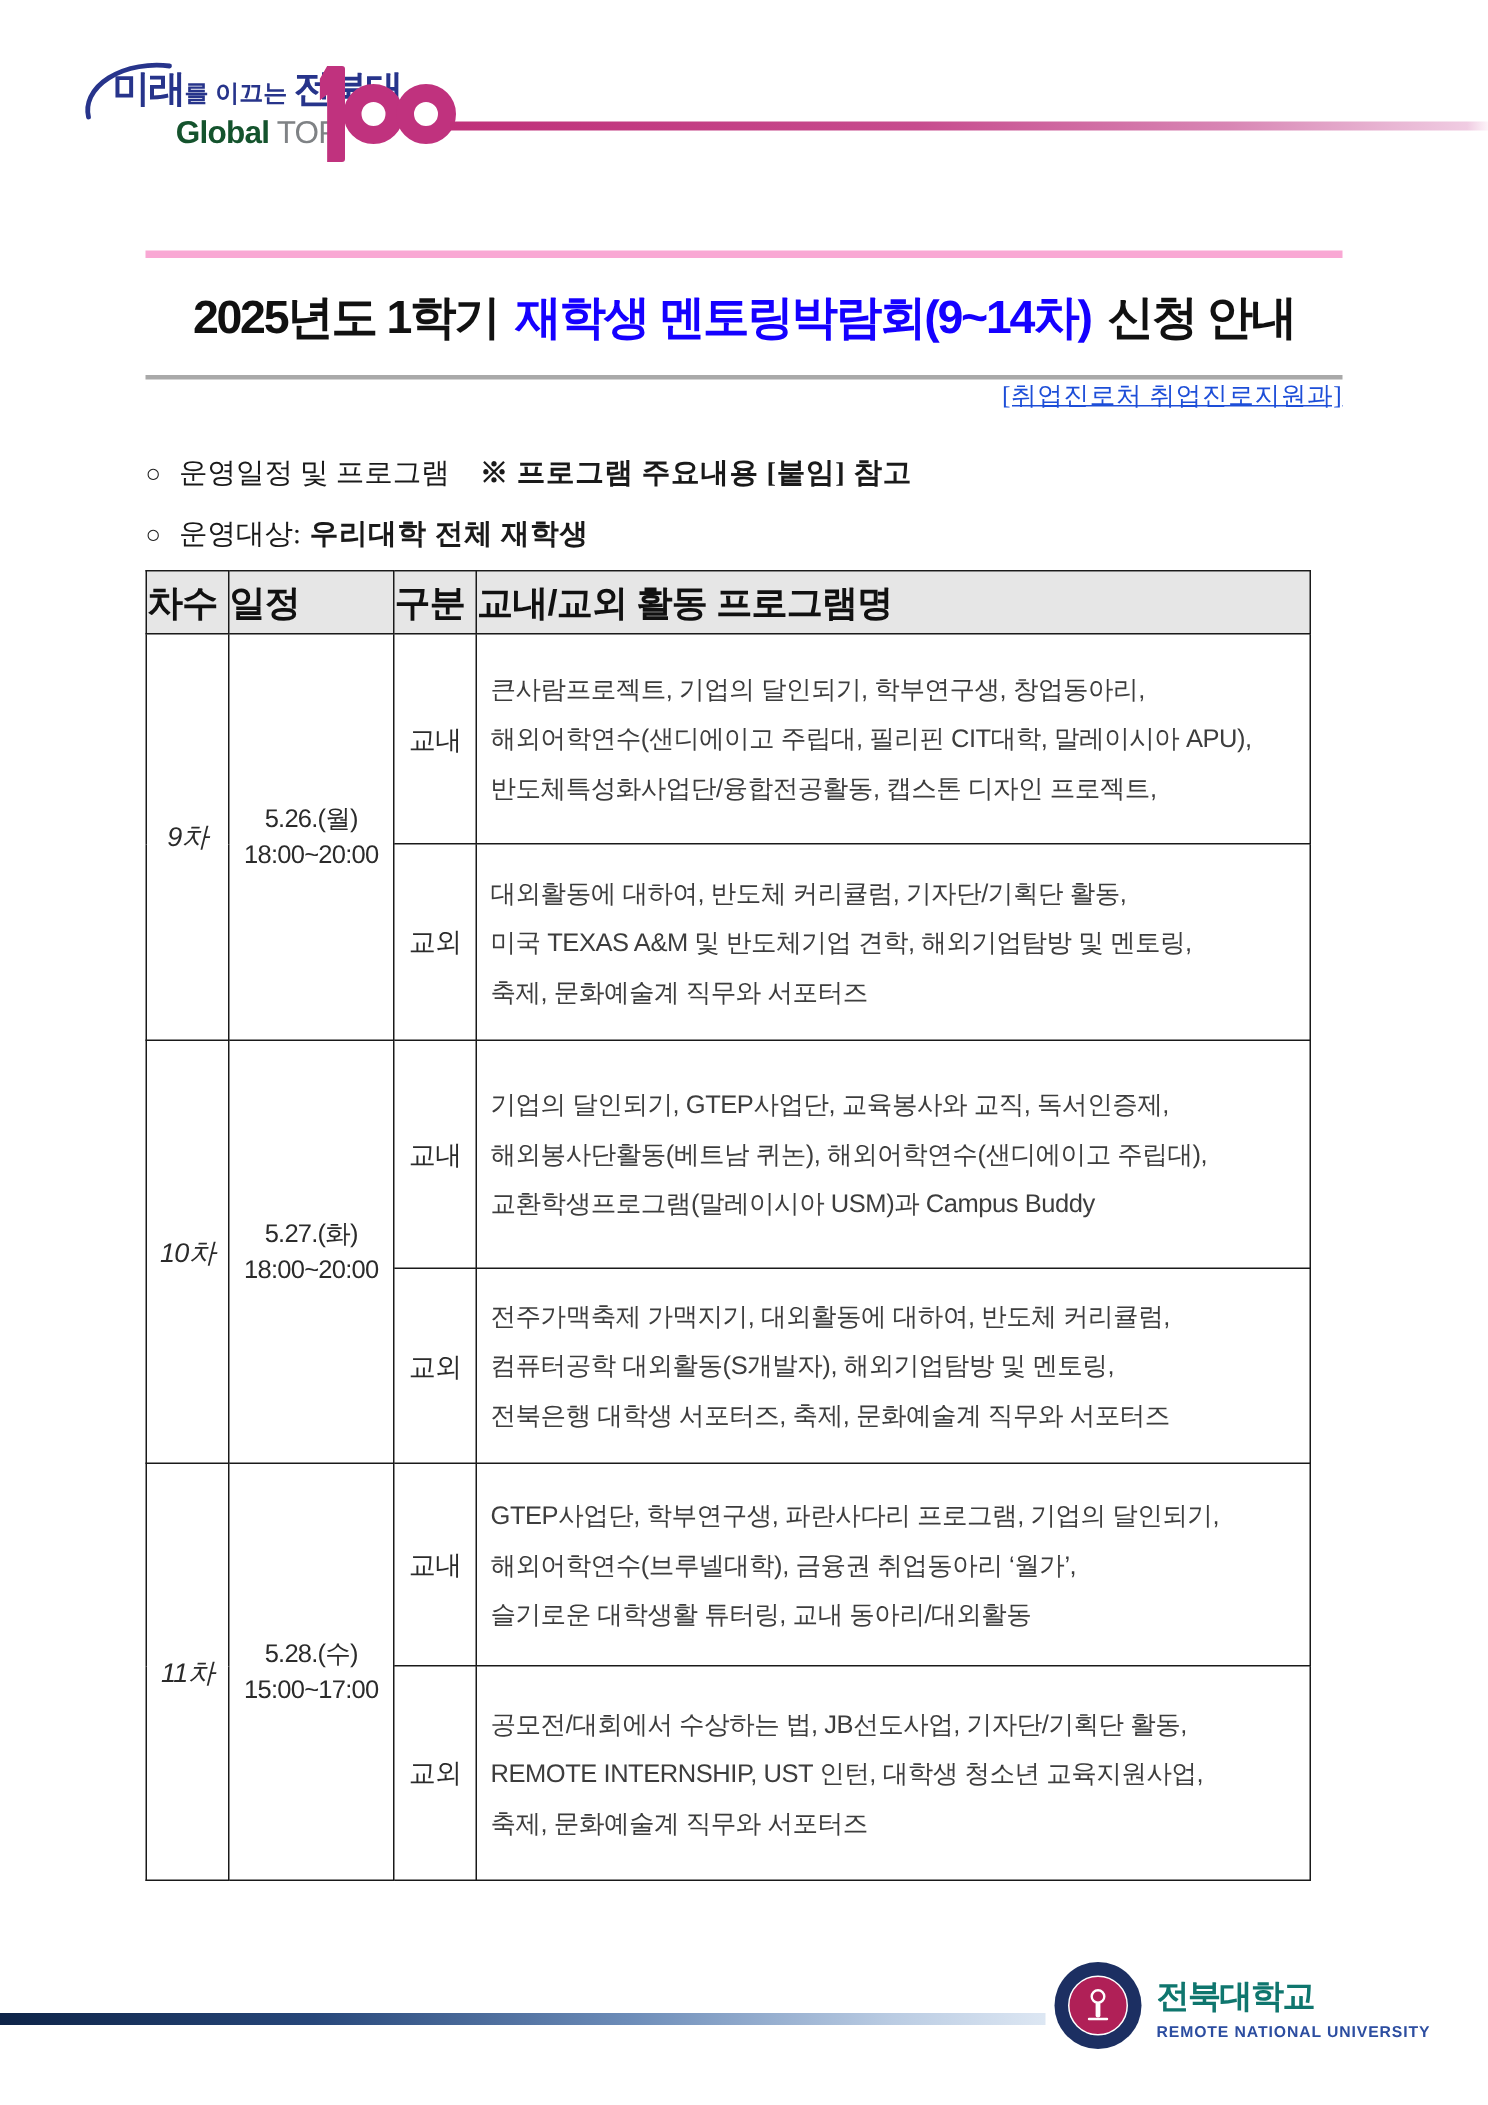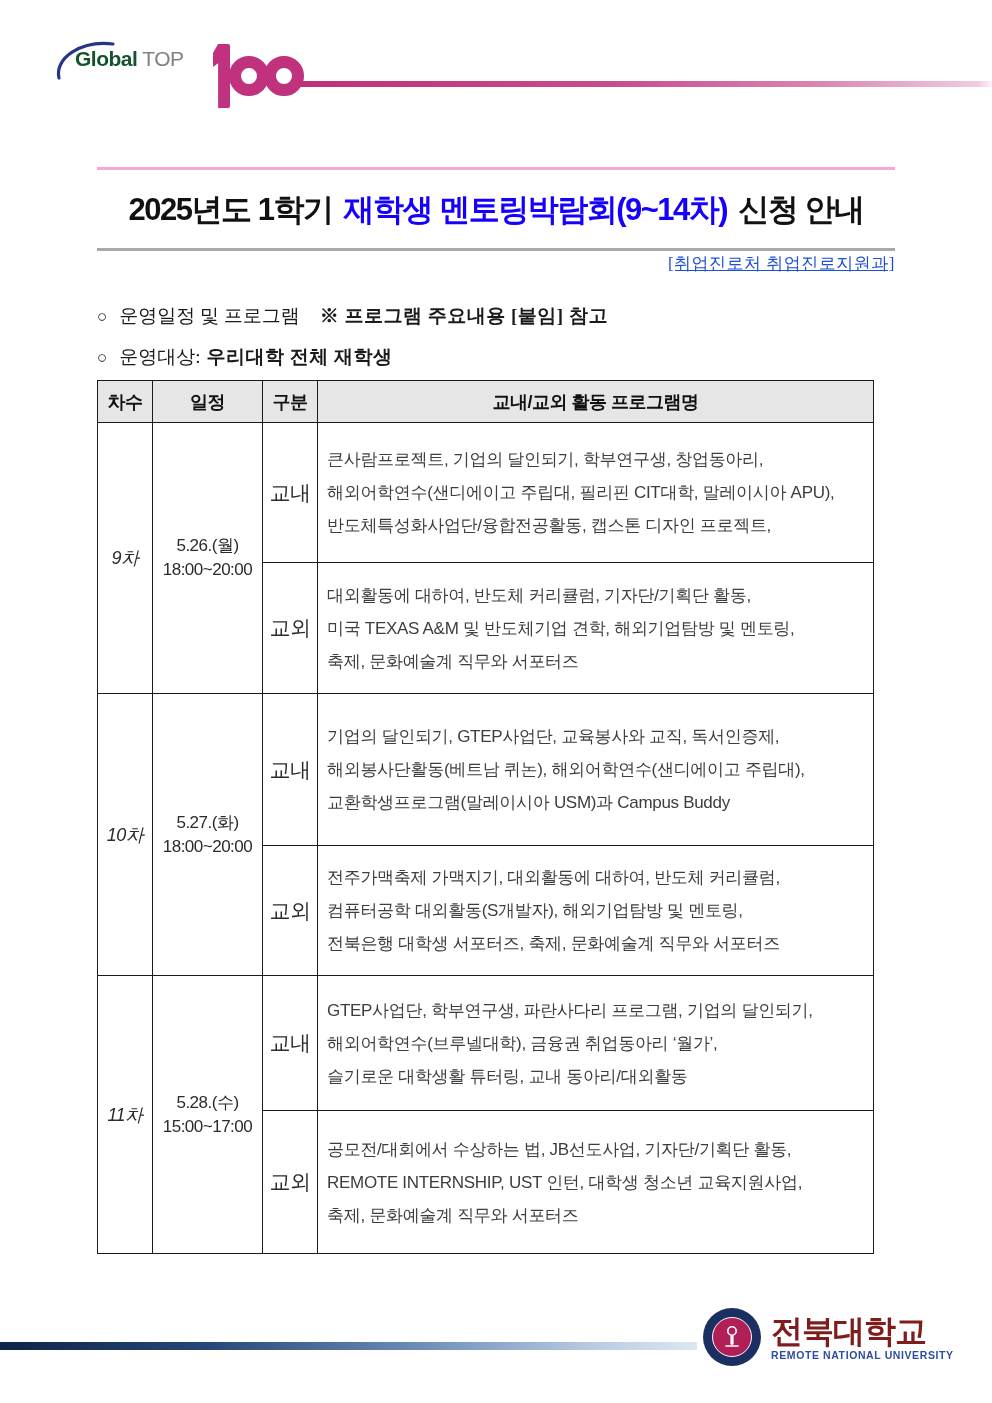--- a/index.html
+++ b/index.html
@@ -19,21 +19,21 @@
   .swoosh { position:absolute; left:-24px; top:-8px; }
   .hundred { position:absolute; left:158px; top:4px; display:flex; align-items:center; height:64px; }
   .one-bar { width:17px; height:64px; background:#c0327e; border-radius:2px; clip-path:polygon(30% 0,100% 0,100% 100%,30% 100%,30% 30%,0 36%,0 14%); }
   .ring { width:40px; height:40px; border:12px solid #c0327e; border-radius:50%; margin-left:-1px; }
   .ring + .ring { margin-left:-5px; }
   .brand-rule { position:absolute; left:300px; right:0; top:81px; height:6px;
     background:linear-gradient(to right,#bf3079 0%,#c74c8e 45%,#d886b4 75%,#f0cce2 98%,#fdf4f9 100%); }
 
   
   .title-block { position:absolute; left:97px; top:167px; width:798px;
-    border-top:3px solid #f9a8d4; border-bottom:3px solid #a9a9a9;
+    border-top:5px solid #f9a8d4; border-bottom:3px solid #a9a9a9;
     text-align:center; padding:19px 0 17px 0; }
   .title-block h1 { font-size:31px; font-weight:bold; letter-spacing:-1.5px; color:#111; white-space:nowrap; }
   .title-hl { margin:0 4px; }
 
   
   .dept { position:absolute; right:97px; top:252px; font-family:"Liberation Serif", serif;
     font-size:17px; color:#1d4ed8; letter-spacing:0.5px;text-decoration:underline; }
 
   
   .bullets { position:absolute; left:97px; top:303px; font-family:"Liberation Serif", serif;
@@ -41,51 +41,55 @@
   .bullet { height:26px; line-height:26px; margin-bottom:15px; white-space:nowrap; }
   .bullet .circ { font-size:17px; margin-right:12px; }
   .bullet b { letter-spacing:0.5px; }
   .bullet .gap1 { margin-left:6px; }
   .bullet .gap2 { margin-left:20px; }
 
   
   .sched { position:absolute; left:97px; top:380px; }
   table { border-collapse:collapse; table-layout:fixed; width:776px; }
   td, th { border:1.5px solid #1a1a1a; }
-  th { background:#e6e6e6; font-size:18px; font-weight:bold; color:#111; height:42px; text-align:center; letter-spacing:-0.5px; }
+  th { background:#e6e6e6; font-size:24px; font-weight:bold; color:#111; height:42px; text-align:left; letter-spacing:-0.5px; }
   .col-round { width:55px; } .col-date { width:110px; } .col-type { width:55px; } .col-prog { width:556px; }
   td.round { text-align:center; font-size:18px; color:#2b2b2b; letter-spacing:-0.5px;font-style:italic; }
   td.date  { text-align:center; font-size:17px; color:#2b2b2b; line-height:24px; letter-spacing:-0.5px; }
-  td.type  { text-align:center; font-size:21px; color:#2b2b2b; letter-spacing:-0.5px; }
+  td.type  { text-align:center; font-size:18px; color:#2b2b2b; letter-spacing:-0.5px; }
   td.prog  { font-size:17px; color:#3d3d3d; padding:4px 10px 4px 9px; letter-spacing:-0.3px; }
   td.prog span { display:block; line-height:33px; white-space:nowrap; }
   tr.h-in1 { height:140px; } tr.h-out1 { height:131px; }
   tr.h-in2 { height:152px; } tr.h-out2 { height:130px; }
   tr.h-in3 { height:135px; } tr.h-out3 { height:143px; }
 
   
   .footer-rule { position:absolute; left:0; top:1342px; width:697px; height:8px;
     background:linear-gradient(to right,#0e2448 0%,#27477a 30%,#6c8cb8 60%,#b9cbe2 85%,#dde7f3 100%); }
   .footer-logo { position:absolute; left:703px; top:1308px; display:flex; align-items:center; }
   .emblem { width:58px; height:58px; border-radius:50%; background:#1c2f62; display:flex; align-items:center; justify-content:center; flex:0 0 auto; }
   .emblem-inner { width:40px; height:40px; border-radius:50%; background:#b02057; border:1px solid #fff; display:flex; align-items:center; justify-content:center; }
   .uni-text { margin-left:10px; }
-  .uni-kr { color:#7f1d1d; font-size:32px; font-weight:bold; letter-spacing:-1px; line-height:36px; white-space:nowrap; }
+  .uni-kr { color:#0f766e; font-size:22px; font-weight:bold; letter-spacing:-1px; line-height:36px; white-space:nowrap; }
   .uni-en { color:#2c4da0; font-size:10.5px; font-weight:bold; letter-spacing:0.6px; line-height:13px; white-space:nowrap; }
 </style>
 </head>
 <body>
 
 <div class="page">
 
   <div class="brand">
     <div class="brand-text">
       <svg class="swoosh" width="70" height="42" viewBox="0 0 70 42">
         <path d="M8 40 A 46 30 0 0 1 62 6" stroke="#27348b" fill="none" stroke-width="3.2" stroke-linecap="round"></path>
       </svg>
+      <div class="brand-line1">
+        <span class="big">미래</span><span class="mid">를 이끄는</span>
+        <span class="big">전북대</span>
+      </div>
       <div class="brand-line2">
         <span class="global">Global</span>
         <span class="top">TOP</span>
       </div>
     </div>
     <div class="hundred">
       <div class="one-bar"></div>
       <div class="ring"></div>
       <div class="ring"></div>
     </div>

